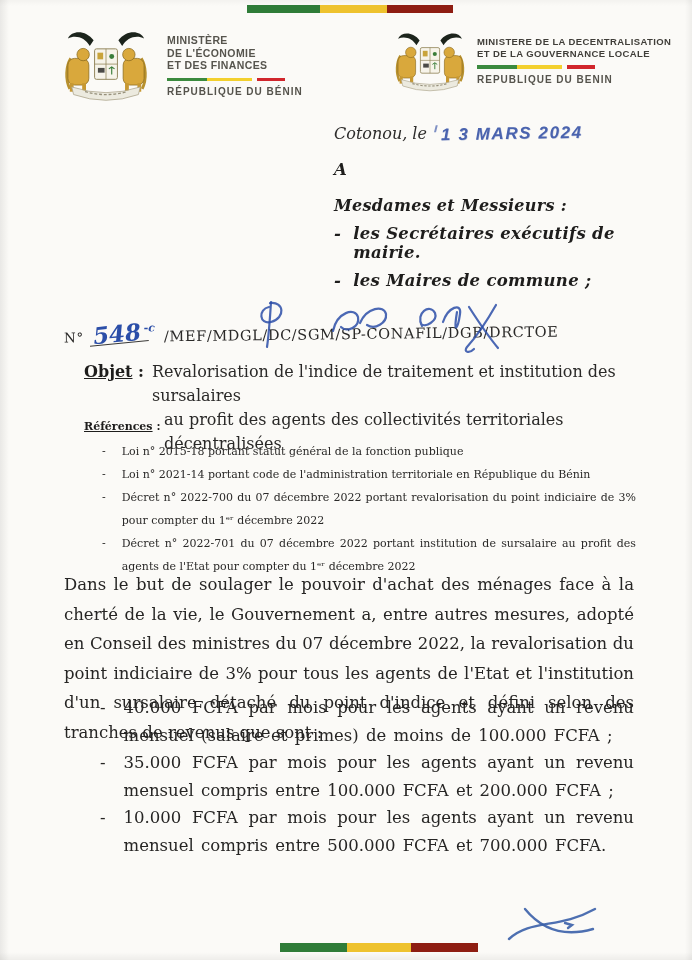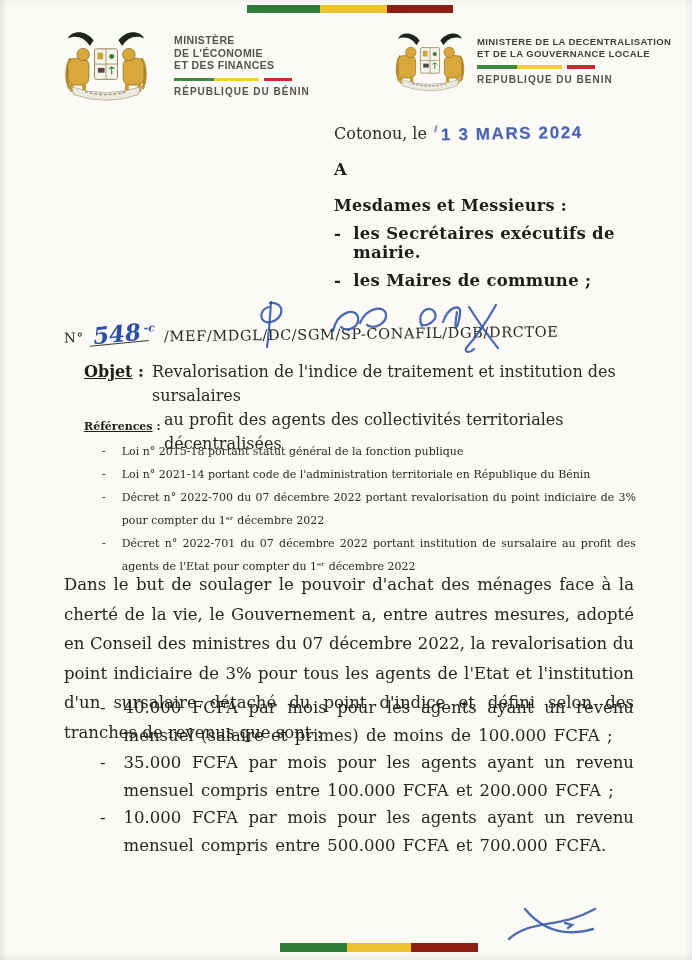--- a/index.html
+++ b/index.html
@@ -19,34 +19,34 @@
   .stripe span{display:block;height:100%;}
   .stripe-top{top:5px;left:247px;height:8px;}
   .stripe-bottom{top:943px;left:280px;height:9px;}
   .seg-green{background:#2f7c38;width:73px;}
   .seg-yellow{background:#eec22e;width:67px;}
   .seg-red{background:#8e1d12;width:66px;}
   .stripe-bottom .seg-green{width:67px}.stripe-bottom .seg-yellow{width:64px}.stripe-bottom .seg-red{width:67px}
 
   
   .hdr{position:absolute;display:flex;align-items:flex-start;}
-  .hdr-left{top:26px;left:58px;gap:20px;}
+  .hdr-left{top:26px;left:58px;gap:13px;}
   .hdr-right{top:28px;left:390px;gap:7px;}
   .ministry-text{font-family:"Liberation Sans", sans-serif;padding-top:8px;}
   .ministry-line{font-size:10.5px;line-height:12.5px;letter-spacing:.4px;color:#56544d;font-weight:600;}
   .hdr-right .ministry-line{font-size:9.5px;line-height:11.5px;color:#403e39;}
   .mini-flag{display:flex;align-items:center;margin:6px 0 5px;height:3.5px;}
   .mini-flag i{display:block;height:3.5px;}
   .mini-flag .g{background:#3b8a3e;width:40px;}
   .mini-flag .y{background:#f3d02e;width:45px;}
   .mini-flag .r{background:#d1262c;width:28px;margin-left:5px;}
   .republic{font-size:10px;letter-spacing:1px;color:#55534c;font-weight:600;}
 
   
-  .right-col{position:absolute;left:334px;top:116px;width:352px;}
+  .right-col{position:absolute;left:334px;top:116px;width:352px;font-style:italic;}
   .dateline{display:flex;align-items:baseline;font-size:16px;color:#2e2d2c;margin-top:8px;}
   .stamp{
     font-family:"Liberation Sans", sans-serif;font-weight:700;font-size:17px;
     color:#4a63ae;letter-spacing:1.6px;margin-left:14px;position:relative;
     transform:rotate(-1deg);text-shadow:.5px .5px 0 rgba(74,99,174,.35);
     white-space:nowrap;
   }
   .stamp::before{content:"";position:absolute;left:-6px;top:0;width:2px;height:7px;background:#4a63ae;transform:skewX(-15deg);opacity:.7;}
   .doc-title{margin-top:23px;font-weight:bold;font-size:16.5px;letter-spacing:.9px;color:#1e1d1c;}
   .to-label{margin-top:16px;font-weight:bold;font-size:16.5px;color:#1e1d1c;}

